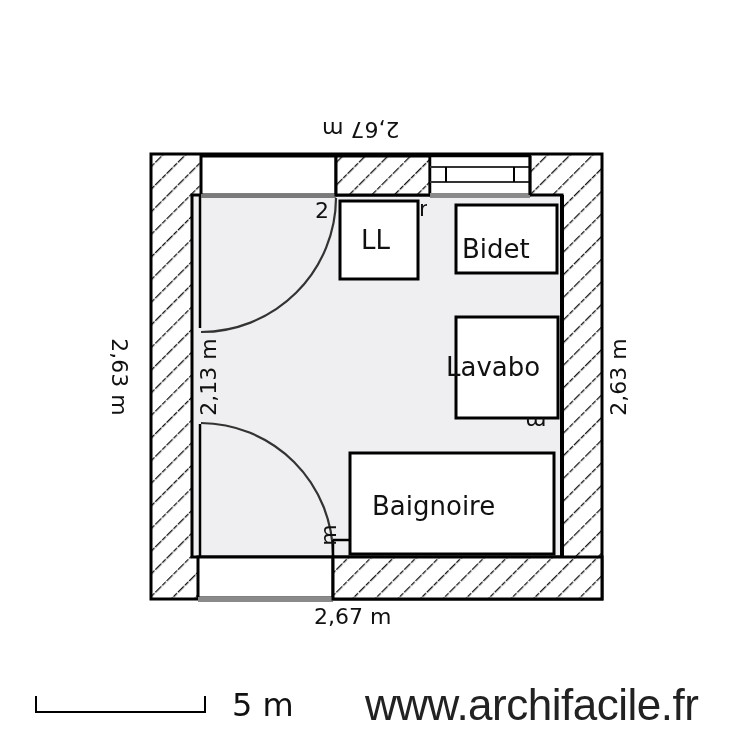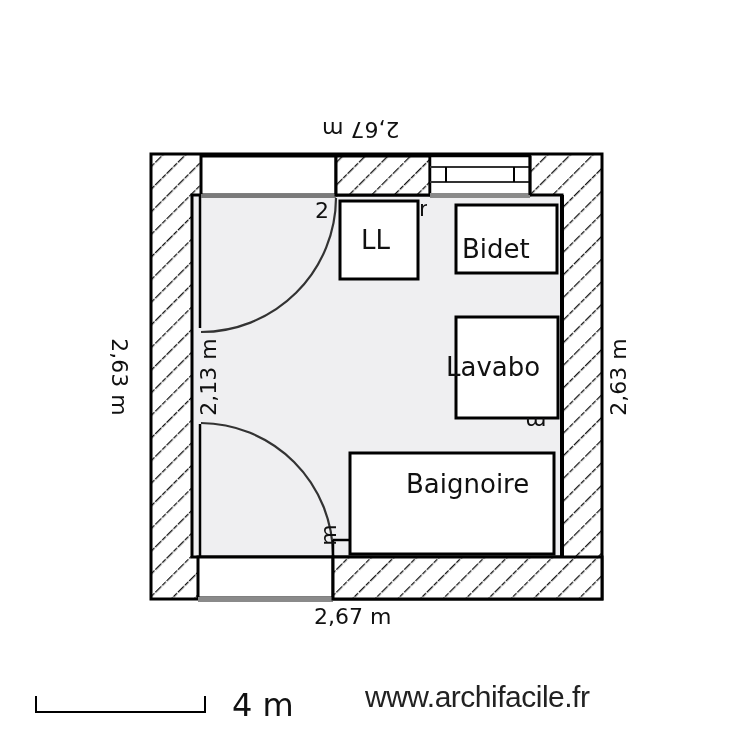--- a/index.html
+++ b/index.html
@@ -5,21 +5,21 @@
     html, body { margin: 0; padding: 0; background: #ffffff; }
     body { width: 750px; height: 750px; position: relative; overflow: hidden; font-family: "DejaVu Sans", sans-serif; }
     #plan { position: absolute; left: 0; top: 0; }
     .lbl { position: absolute; font-family: "DejaVu Sans", sans-serif; font-size: 22px; color: #111; white-space: nowrap; line-height: 1; }
     .fix { font-size: 26px; color: #111; }
     .dim { font-size: 22px; color: #111; }
     .rot180 { transform: rotate(180deg); transform-origin: center center; }
     .rot90 { transform: rotate(90deg); transform-origin: center center; }
     .rotm90 { transform: rotate(-90deg); transform-origin: center center; }
     .scale-label { position: absolute; left: 232px; top: 686px; font-size: 32px; color: #111; font-family: "DejaVu Sans", sans-serif; }
-    .brand { position: absolute; left: 365px; top: 680px; font-size: 30px; color: #222; font-family: "Liberation Sans", sans-serif; letter-spacing: -0.5px; }
+    .brand { position: absolute; left: 365px; top: 680px; font-size: 44px; color: #222; font-family: "Liberation Sans", sans-serif; letter-spacing: -0.5px; }
   </style>
 </head>
 <body>
 
 <svg id="plan" width="750" height="750" viewBox="0 0 750 750" xmlns="http://www.w3.org/2000/svg">
   <defs>
     <pattern id="hatch" patternUnits="userSpaceOnUse" width="16" height="16" patternTransform="rotate(45)">
       <rect width="16" height="16" fill="#ffffff"></rect>
       <line x1="0" y1="0" x2="0" y2="16" stroke="#111" stroke-width="2.6" stroke-dasharray="5 1.2"></line>
     </pattern>
@@ -83,16 +83,16 @@
 <div class="lbl dim rotm90" style="left:170px; top:366px;">2,13 m</div>
 
 <div class="lbl dim" style="left:315px; top:200px;">2</div>
 <div class="lbl dim" style="left:419px; top:198px; width:8px; overflow:hidden;">m</div>
 <div class="lbl dim rotm90" style="left:318px; top:524px;">m</div>
 <div class="lbl dim rot180" style="left:525px; top:418px; height:14px; overflow:hidden;">m</div>
 
 <div class="lbl fix" style="left:361px; top:227px;">LL</div>
 <div class="lbl fix" style="left:462px; top:236px;">Bidet</div>
 <div class="lbl fix" style="left:446px; top:354px;">Lavabo</div>
-<div class="lbl fix" style="left:372px; top:471px;margin-left:34px;">Baignoire</div>
+<div class="lbl fix" style="left:372px; top:493px;">Baignoire</div>
 
-<div class="scale-label">4 m</div>
+<div class="scale-label">5 m</div>
 <div class="brand">www.archifacile.fr</div>
 
 </body></html>

